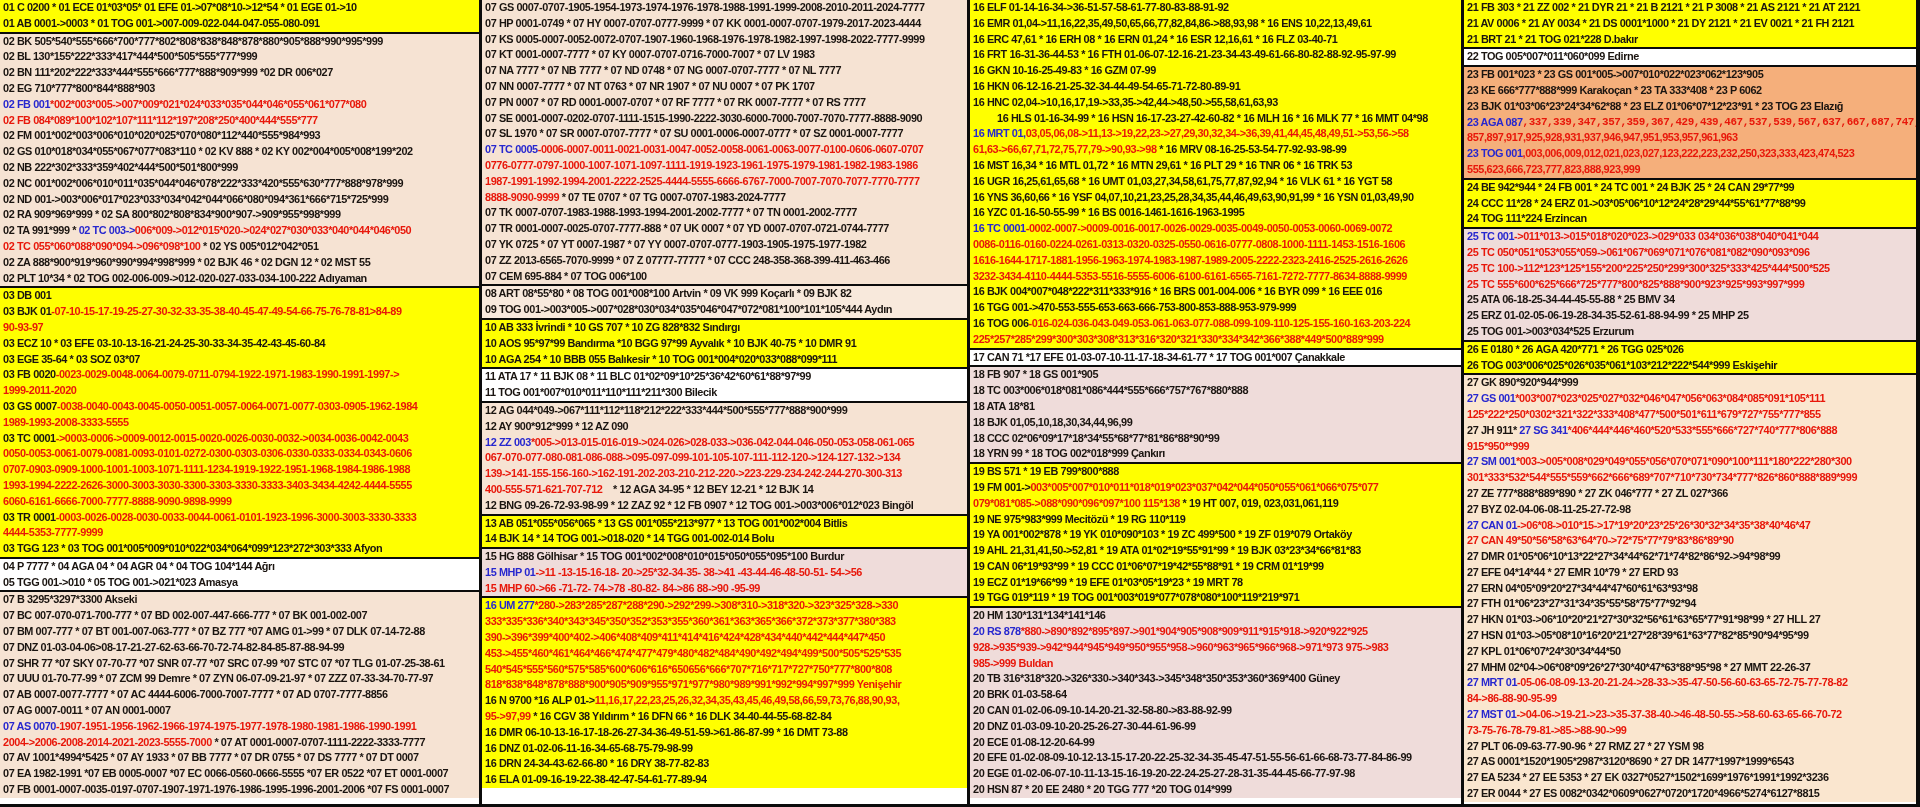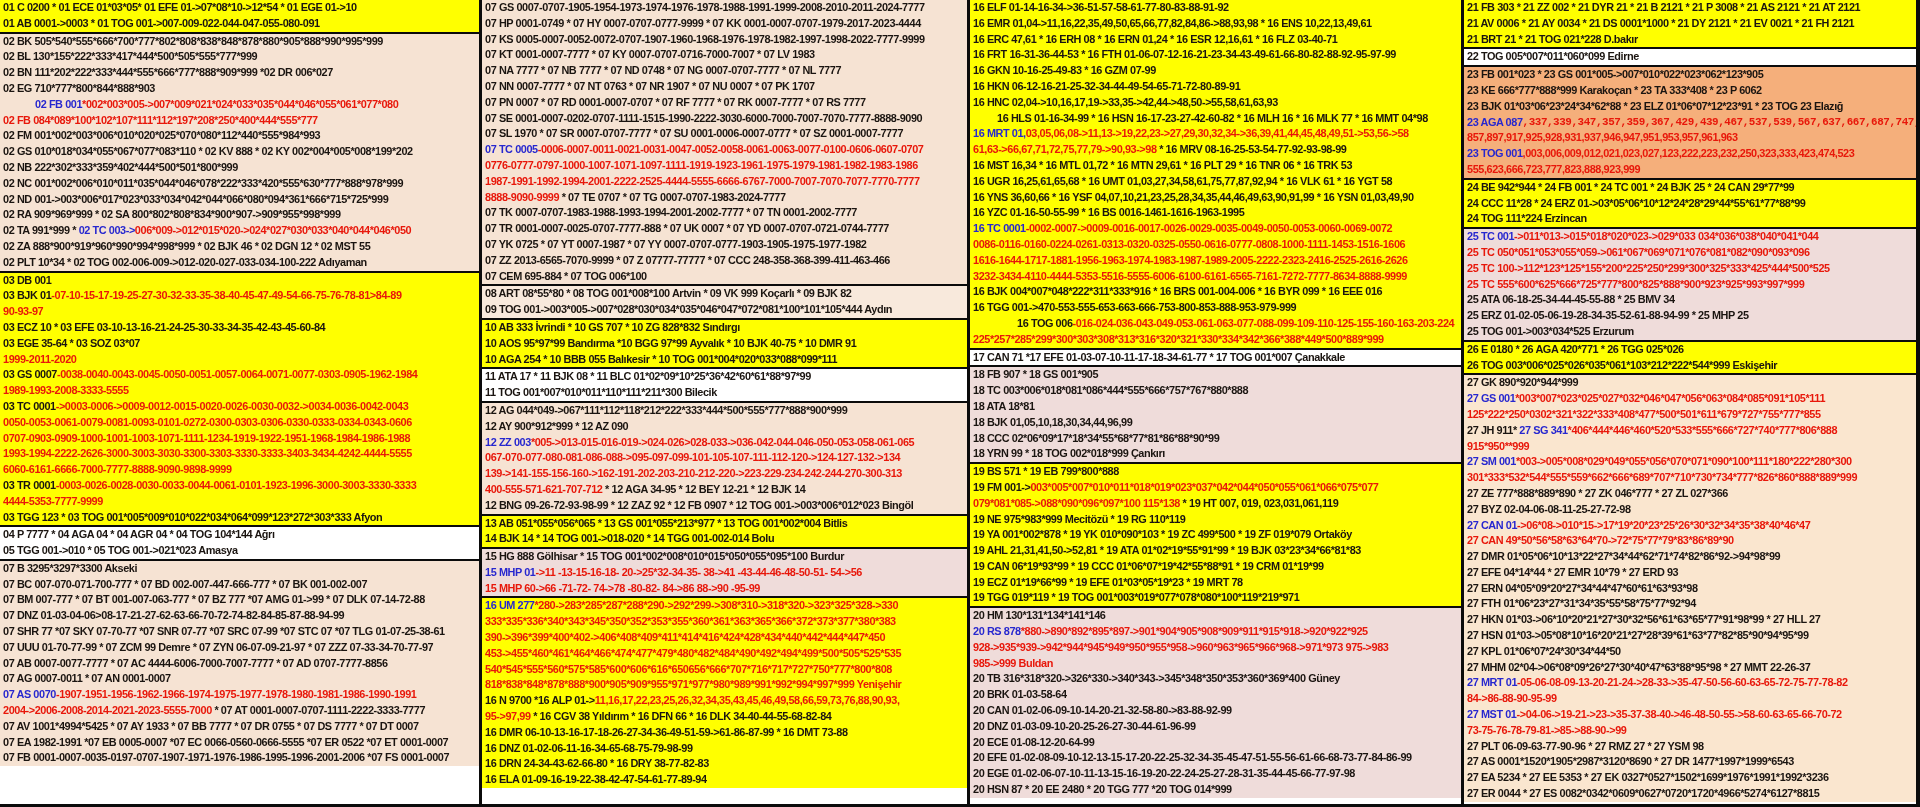--- a/index.html
+++ b/index.html
@@ -40,38 +40,40 @@
     <div class="col">
       <div class="section" style="background: rgb(255, 255, 0);">
         <div class="line"><span style="color: rgb(26, 20, 16);">01 C 0200 * 01 ECE 01*03*05* 01 EFE 01-&gt;07*08*10-&gt;12*54 * 01 EGE 01-&gt;10</span></div>
         <div class="line"><span style="color: rgb(26, 20, 16);">01 AB 0001-&gt;0003 * 01 TOG 001-&gt;007-009-022-044-047-055-080-091</span></div>
       </div>
       <div class="section" style="background: rgb(246, 227, 211);">
         <div class="line"><span style="color: rgb(26, 20, 16);">02 BK 505*540*555*666*700*777*802*808*838*848*878*880*905*888*990*995*999</span></div>
         <div class="line"><span style="color: rgb(26, 20, 16);">02 BL 130*155*222*333*417*444*500*505*555*777*999</span></div>
         <div class="line"><span style="color: rgb(26, 20, 16);">02 BN 111*202*222*333*444*555*666*777*888*909*999  *02 DR 006*027</span></div>
         <div class="line"><span style="color: rgb(26, 20, 16);">02 EG 710*777*800*844*888*903</span></div>
-        <div class="line"><span style="color: rgb(39, 39, 207); margin-left: 32px;">02 FB 001</span><span style="color: rgb(232, 23, 10);">*002*003*005-&gt;007*009*021*024*033*035*044*046*055*061*077*080</span></div>
+        <div class="line"><span style="color: rgb(39, 39, 207);">02 FB 001</span><span style="color: rgb(232, 23, 10);">*002*003*005-&gt;007*009*021*024*033*035*044*046*055*061*077*080</span></div>
         <div class="line"><span style="color: rgb(232, 23, 10);">02 FB 084*089*100*102*107*111*112*197*208*250*400*444*555*777</span></div>
         <div class="line"><span style="color: rgb(26, 20, 16);">02 FM 001*002*003*006*010*020*025*070*080*112*440*555*984*993</span></div>
         <div class="line"><span style="color: rgb(26, 20, 16);">02 GS 010*018*034*055*067*077*083*110 * 02 KV 888 * 02 KY 002*004*005*008*199*202</span></div>
         <div class="line"><span style="color: rgb(26, 20, 16);">02 NB 222*302*333*359*402*444*500*501*800*999</span></div>
         <div class="line"><span style="color: rgb(26, 20, 16);">02 NC 001*002*006*010*011*035*044*046*078*222*333*420*555*630*777*888*978*999</span></div>
         <div class="line"><span style="color: rgb(26, 20, 16);">02 ND 001-&gt;003*006*017*023*033*034*042*044*066*080*094*361*666*715*725*999</span></div>
         <div class="line"><span style="color: rgb(26, 20, 16);">02 RA 909*969*999 * 02 SA 800*802*808*834*900*907-&gt;909*955*998*999</span></div>
         <div class="line"><span style="color: rgb(26, 20, 16);">02 TA 991*999 * </span><span style="color: rgb(39, 39, 207);">02 TC 003-&gt;</span><span style="color: rgb(232, 23, 10);">006*009-&gt;012*015*020-&gt;024*027*030*033*040*044*046*050</span></div>
+        <div class="line"><span style="color: rgb(232, 23, 10);">02 TC 055*060*088*090*094-&gt;096*098*100</span><span style="color: rgb(26, 20, 16);"> * 02 YS 005*012*042*051</span></div>
         <div class="line"><span style="color: rgb(26, 20, 16);">02 ZA 888*900*919*960*990*994*998*999  * 02 BJK 46 * 02 DGN 12 * 02 MST 55</span></div>
         <div class="line"><span style="color: rgb(26, 20, 16);">02 PLT 10*34 * 02 TOG 002-006-009-&gt;012-020-027-033-034-100-222 Adıyaman</span></div>
       </div>
       <div class="section" style="background: rgb(255, 255, 0);">
         <div class="line"><span style="color: rgb(26, 20, 16);">03 DB 001</span></div>
         <div class="line"><span style="color: rgb(26, 20, 16);">03 BJK 01</span><span style="color: rgb(232, 23, 10);">-07-10-15-17-19-25-27-30-32-33-35-38-40-45-47-49-54-66-75-76-78-81&gt;84-89</span></div>
         <div class="line"><span style="color: rgb(232, 23, 10);">90-93-97</span></div>
         <div class="line"><span style="color: rgb(26, 20, 16);">03 ECZ 10 * 03 EFE 03-10-13-16-21-24-25-30-33-34-35-42-43-45-60-84</span></div>
         <div class="line"><span style="color: rgb(26, 20, 16);">03 EGE 35-64 * 03 SOZ 03*07</span></div>
+        <div class="line"><span style="color: rgb(26, 20, 16);">03 FB 0020</span><span style="color: rgb(232, 23, 10);">-0023-0029-0048-0064-0079-0711-0794-1922-1971-1983-1990-1991-1997-&gt;</span></div>
         <div class="line"><span style="color: rgb(232, 23, 10);">1999-2011-2020</span></div>
         <div class="line"><span style="color: rgb(26, 20, 16);">03 GS 0007</span><span style="color: rgb(232, 23, 10);">-0038-0040-0043-0045-0050-0051-0057-0064-0071-0077-0303-0905-1962-1984</span></div>
         <div class="line"><span style="color: rgb(232, 23, 10);">1989-1993-2008-3333-5555</span></div>
         <div class="line"><span style="color: rgb(26, 20, 16);">03 TC 0001</span><span style="color: rgb(232, 23, 10);">-&gt;0003-0006-&gt;0009-0012-0015-0020-0026-0030-0032-&gt;0034-0036-0042-0043</span></div>
         <div class="line"><span style="color: rgb(232, 23, 10);">0050-0053-0061-0079-0081-0093-0101-0272-0300-0303-0306-0330-0333-0334-0343-0606</span></div>
         <div class="line"><span style="color: rgb(232, 23, 10);">0707-0903-0909-1000-1001-1003-1071-1111-1234-1919-1922-1951-1968-1984-1986-1988</span></div>
         <div class="line"><span style="color: rgb(232, 23, 10);">1993-1994-2222-2626-3000-3003-3030-3300-3303-3330-3333-3403-3434-4242-4444-5555</span></div>
         <div class="line"><span style="color: rgb(232, 23, 10);">6060-6161-6666-7000-7777-8888-9090-9898-9999</span></div>
         <div class="line"><span style="color: rgb(26, 20, 16);">03 TR 0001</span><span style="color: rgb(232, 23, 10);">-0003-0026-0028-0030-0033-0044-0061-0101-1923-1996-3000-3003-3330-3333</span></div>
         <div class="line"><span style="color: rgb(232, 23, 10);">4444-5353-7777-9999</span></div>
@@ -130,21 +132,21 @@
       <div class="section" style="background: rgb(255, 255, 255);">
         <div class="line"><span style="color: rgb(26, 20, 16);">11 ATA 17 * 11 BJK 08 * 11 BLC 01*02*09*10*25*36*42*60*61*88*97*99</span></div>
         <div class="line"><span style="color: rgb(26, 20, 16);">11 TOG 001*007*010*011*110*111*211*300 Bilecik</span></div>
       </div>
       <div class="section" style="background: rgb(246, 227, 211);">
         <div class="line"><span style="color: rgb(26, 20, 16);">12 AG 044*049-&gt;067*111*112*118*212*222*333*444*500*555*777*888*900*999</span></div>
         <div class="line"><span style="color: rgb(26, 20, 16);">12 AY 900*912*999 * 12 AZ 090</span></div>
         <div class="line"><span style="color: rgb(39, 39, 207);">12 ZZ 003</span><span style="color: rgb(232, 23, 10);">*005-&gt;013-015-016-019-&gt;024-026&gt;028-033-&gt;036-042-044-046-050-053-058-061-065</span></div>
         <div class="line"><span style="color: rgb(232, 23, 10);">067-070-077-080-081-086-088-&gt;095-097-099-101-105-107-111-112-120-&gt;124-127-132-&gt;134</span></div>
         <div class="line"><span style="color: rgb(232, 23, 10);">139-&gt;141-155-156-160-&gt;162-191-202-203-210-212-220-&gt;223-229-234-242-244-270-300-313</span></div>
-        <div class="line"><span style="color: rgb(232, 23, 10);">400-555-571-621-707-712</span><span style="color: rgb(26, 20, 16);"> * 12 AGA 34-95 * 12 BEY 12-21 * 12 BJK 14</span></div>
+        <div class="line"><span style="color: rgb(232, 23, 10);">400-555-571-621-707-712</span><span style="color: rgb(26, 20, 16); padding-left: 8px;"> * 12 AGA 34-95 * 12 BEY 12-21 * 12 BJK 14</span></div>
         <div class="line"><span style="color: rgb(26, 20, 16);">12 BNG 09-26-72-93-98-99 * 12 ZAZ 92 * 12 FB 0907 * 12 TOG 001-&gt;003*006*012*023 Bingöl</span></div>
       </div>
       <div class="section" style="background: rgb(255, 255, 0);">
         <div class="line"><span style="color: rgb(26, 20, 16);">13 AB 051*055*056*065 * 13 GS 001*055*213*977 * 13 TOG 001*002*004 Bitlis</span></div>
         <div class="line"><span style="color: rgb(26, 20, 16);">14 BJK 14 * 14 TOG 001-&gt;018-020 * 14 TGG 001-002-014 Bolu</span></div>
       </div>
       <div class="section" style="background: rgb(239, 220, 218);">
         <div class="line"><span style="color: rgb(26, 20, 16);">15 HG 888 Gölhisar * 15 TOG 001*002*008*010*015*050*055*095*100 Burdur</span></div>
         <div class="line"><span style="color: rgb(39, 39, 207);">15 MHP 01</span><span style="color: rgb(232, 23, 10);">-&gt;11 -13-15-16-18- 20-&gt;25*32-34-35- 38-&gt;41 -43-44-46-48-50-51- 54-&gt;56</span></div>
         <div class="line"><span style="color: rgb(232, 23, 10);">15 MHP 60-&gt;66 -71-72- 74-&gt;78 -80-82- 84-&gt;86 88-&gt;90 -95-99</span></div>
@@ -179,21 +181,21 @@
         <div class="line"><span style="color: rgb(26, 20, 16);">16 MST 16,34 * 16 MTL 01,72 * 16 MTN 29,61 * 16 PLT 29 * 16 TNR 06 * 16 TRK 53</span></div>
         <div class="line"><span style="color: rgb(26, 20, 16);">16 UGR 16,25,61,65,68 * 16 UMT 01,03,27,34,58,61,75,77,87,92,94 * 16 VLK 61 * 16 YGT 58</span></div>
         <div class="line"><span style="color: rgb(26, 20, 16);">16 YNS 36,60,66 * 16 YSF 04,07,10,21,23,25,28,34,35,44,46,49,63,90,91,99 * 16 YSN 01,03,49,90</span></div>
         <div class="line"><span style="color: rgb(26, 20, 16);">16 YZC 01-16-50-55-99 * 16 BS 0016-1461-1616-1963-1995</span></div>
         <div class="line"><span style="color: rgb(39, 39, 207);">16 TC 0001</span><span style="color: rgb(232, 23, 10);">-0002-0007-&gt;0009-0016-0017-0026-0029-0035-0049-0050-0053-0060-0069-0072</span></div>
         <div class="line"><span style="color: rgb(232, 23, 10);">0086-0116-0160-0224-0261-0313-0320-0325-0550-0616-0777-0808-1000-1111-1453-1516-1606</span></div>
         <div class="line"><span style="color: rgb(232, 23, 10);">1616-1644-1717-1881-1956-1963-1974-1983-1987-1989-2005-2222-2323-2416-2525-2616-2626</span></div>
         <div class="line"><span style="color: rgb(232, 23, 10);">3232-3434-4110-4444-5353-5516-5555-6006-6100-6161-6565-7161-7272-7777-8634-8888-9999</span></div>
         <div class="line"><span style="color: rgb(26, 20, 16);">16 BJK 004*007*048*222*311*333*916 * 16 BRS 001-004-006 * 16 BYR 099 * 16 EEE 016</span></div>
         <div class="line"><span style="color: rgb(26, 20, 16);">16 TGG 001-&gt;470-553-555-653-663-666-753-800-853-888-953-979-999</span></div>
-        <div class="line"><span style="color: rgb(26, 20, 16); margin-left: 44px;">16 TOG 006</span><span style="color: rgb(232, 23, 10);">-016-024-036-043-049-053-061-063-077-088-099-109-110-125-155-160-163-203-224</span></div>
+        <div class="line"><span style="color: rgb(26, 20, 16);">16 TOG 006</span><span style="color: rgb(232, 23, 10);">-016-024-036-043-049-053-061-063-077-088-099-109-110-125-155-160-163-203-224</span></div>
         <div class="line"><span style="color: rgb(232, 23, 10);">225*257*285*299*300*303*308*313*316*320*321*330*334*342*366*388*449*500*889*999</span></div>
       </div>
       <div class="section" style="background: rgb(255, 255, 255);">
         <div class="line"><span style="color: rgb(26, 20, 16);">17 CAN 71 *17 EFE 01-03-07-10-11-17-18-34-61-77 * 17 TOG 001*007 Çanakkale</span></div>
       </div>
       <div class="section" style="background: rgb(239, 220, 218);">
         <div class="line"><span style="color: rgb(26, 20, 16);">18 FB 907 * 18 GS 001*905</span></div>
         <div class="line"><span style="color: rgb(26, 20, 16);">18 TC 003*006*018*081*086*444*555*666*757*767*880*888</span></div>
         <div class="line"><span style="color: rgb(26, 20, 16);">18 ATA 18*81</span></div>
         <div class="line"><span style="color: rgb(26, 20, 16);">18 BJK 01,05,10,18,30,34,44,96,99</span></div>

